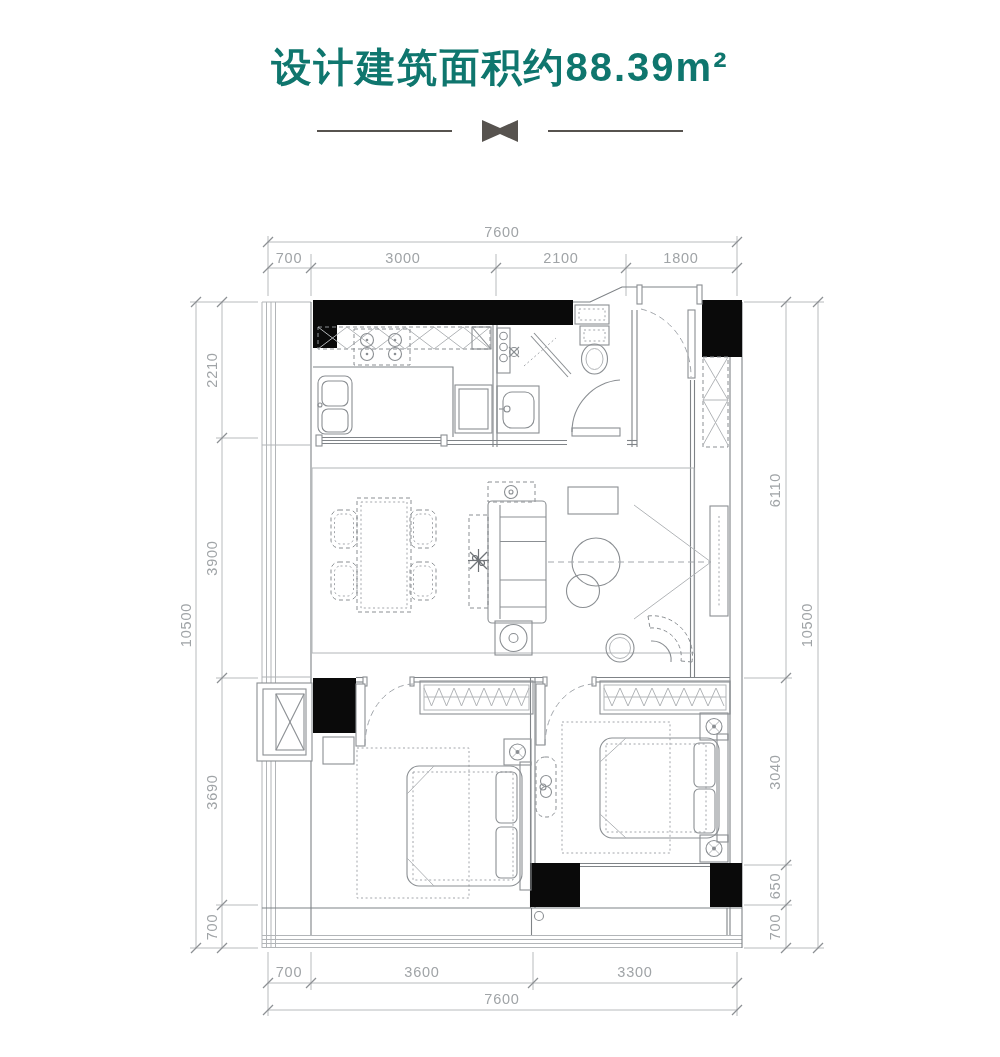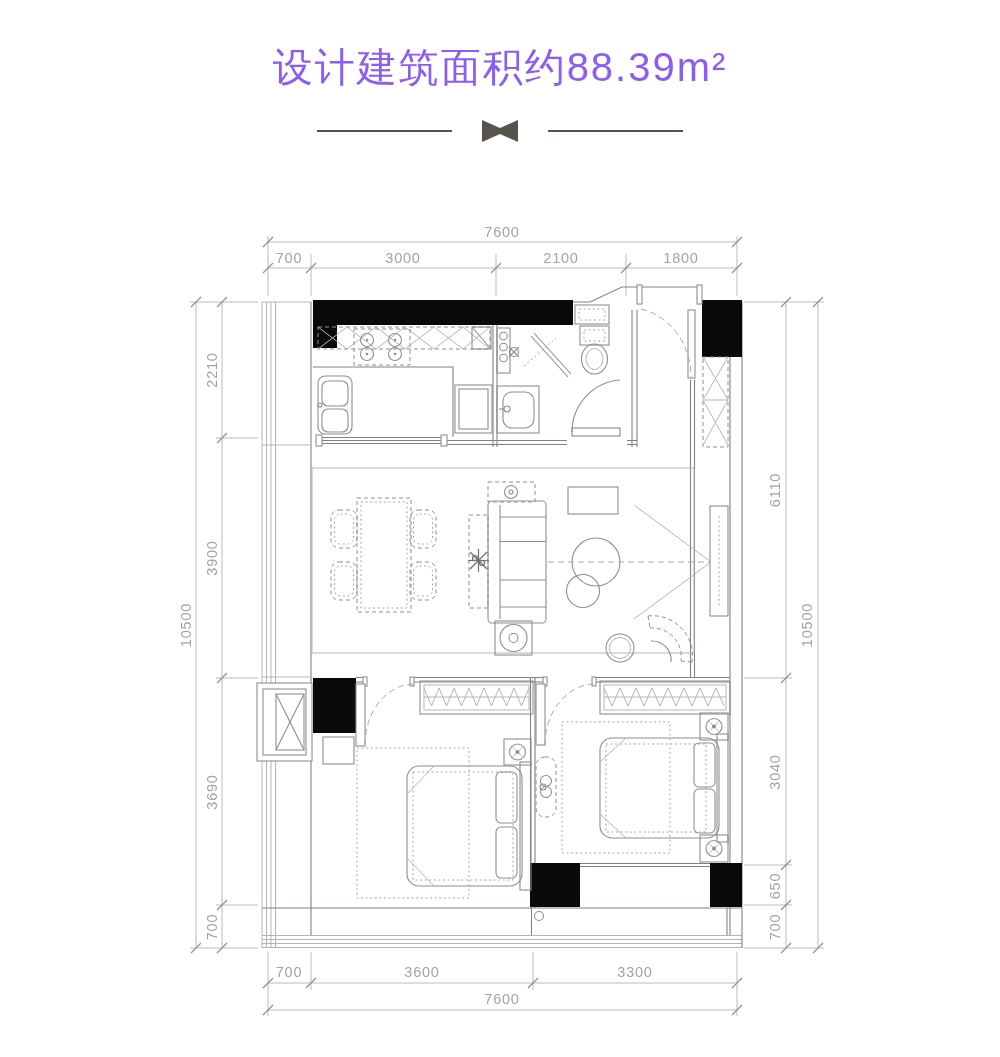--- a/index.html
+++ b/index.html
@@ -1,19 +1,19 @@
 <!DOCTYPE html>
 <html><head>
 <meta charset="utf-8">
 <style>
   html,body{margin:0;padding:0;background:#ffffff;}
   .page{position:relative;width:1000px;height:1057px;background:#fff;overflow:hidden;
         font-family:"Liberation Sans",sans-serif;}
   .title{position:absolute;top:40px;left:0;width:1000px;text-align:center;
-         font-size:40px;font-weight:400;color:#8b5cf6;letter-spacing:2px;}
+         font-size:40px;font-weight:700;color:#0f766e;letter-spacing:2px;}
   svg{position:absolute;left:0;top:0;}
   
   .ln{stroke:#7f8387;stroke-width:1.1;fill:none;}
   .lt{stroke:#b2b5b8;stroke-width:1;fill:none;}
   .fn{stroke:#8b8f93;stroke-width:1.1;fill:none;}
   .fw{stroke:#8b8f93;stroke-width:1.1;fill:#ffffff;}
   .dsh{stroke:#8b8f93;stroke-width:1;fill:none;stroke-dasharray:4 3;}
   .dot{stroke:#989ca2;stroke-width:.9;fill:none;stroke-dasharray:2 2.6;}
   .arc{stroke:#a3a7ac;stroke-width:1;fill:none;stroke-dasharray:6 4;}
   .blk{fill:#0a0a0a;stroke:none;}

